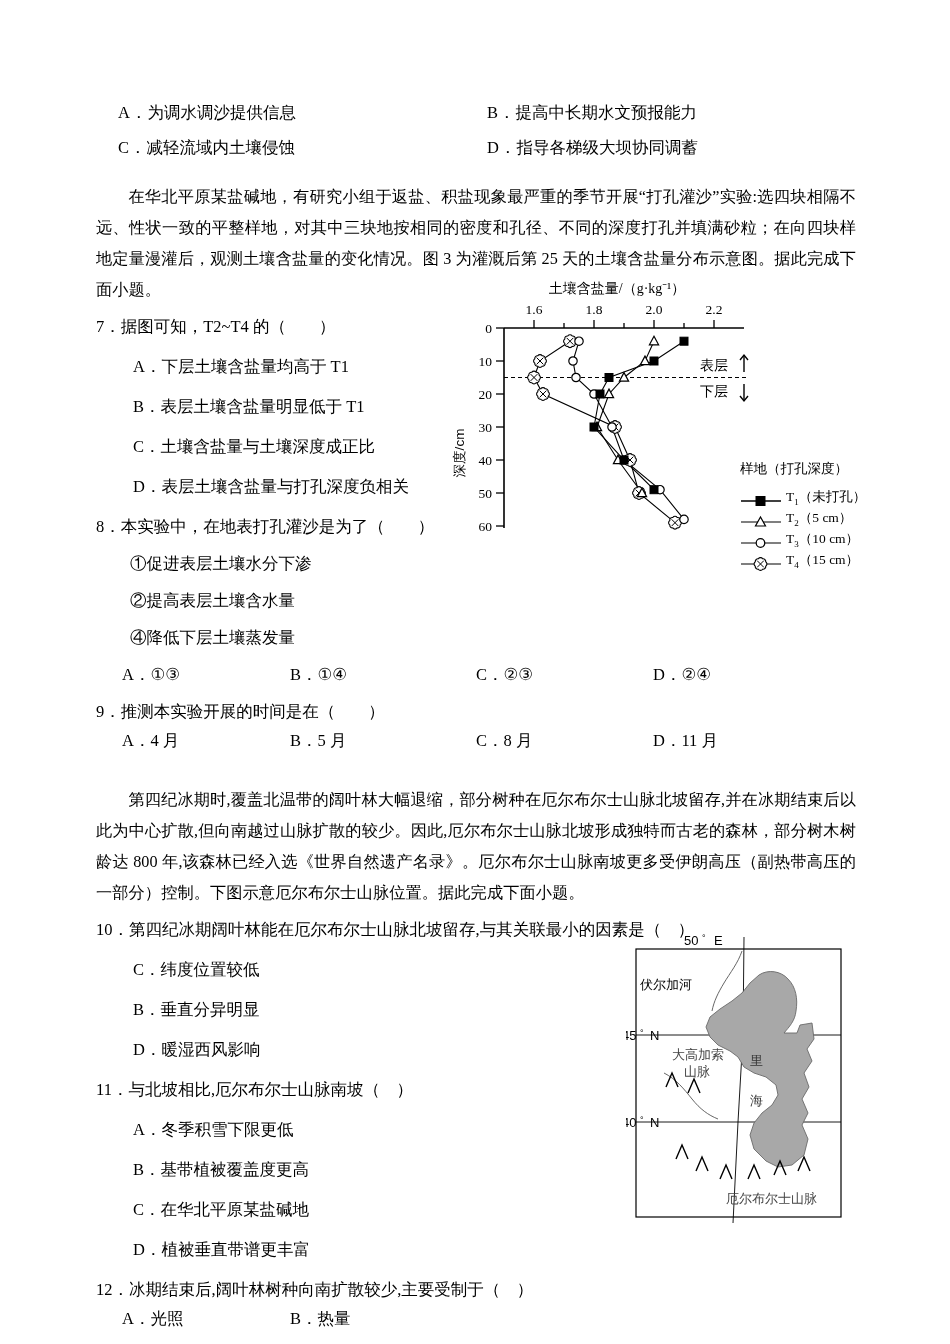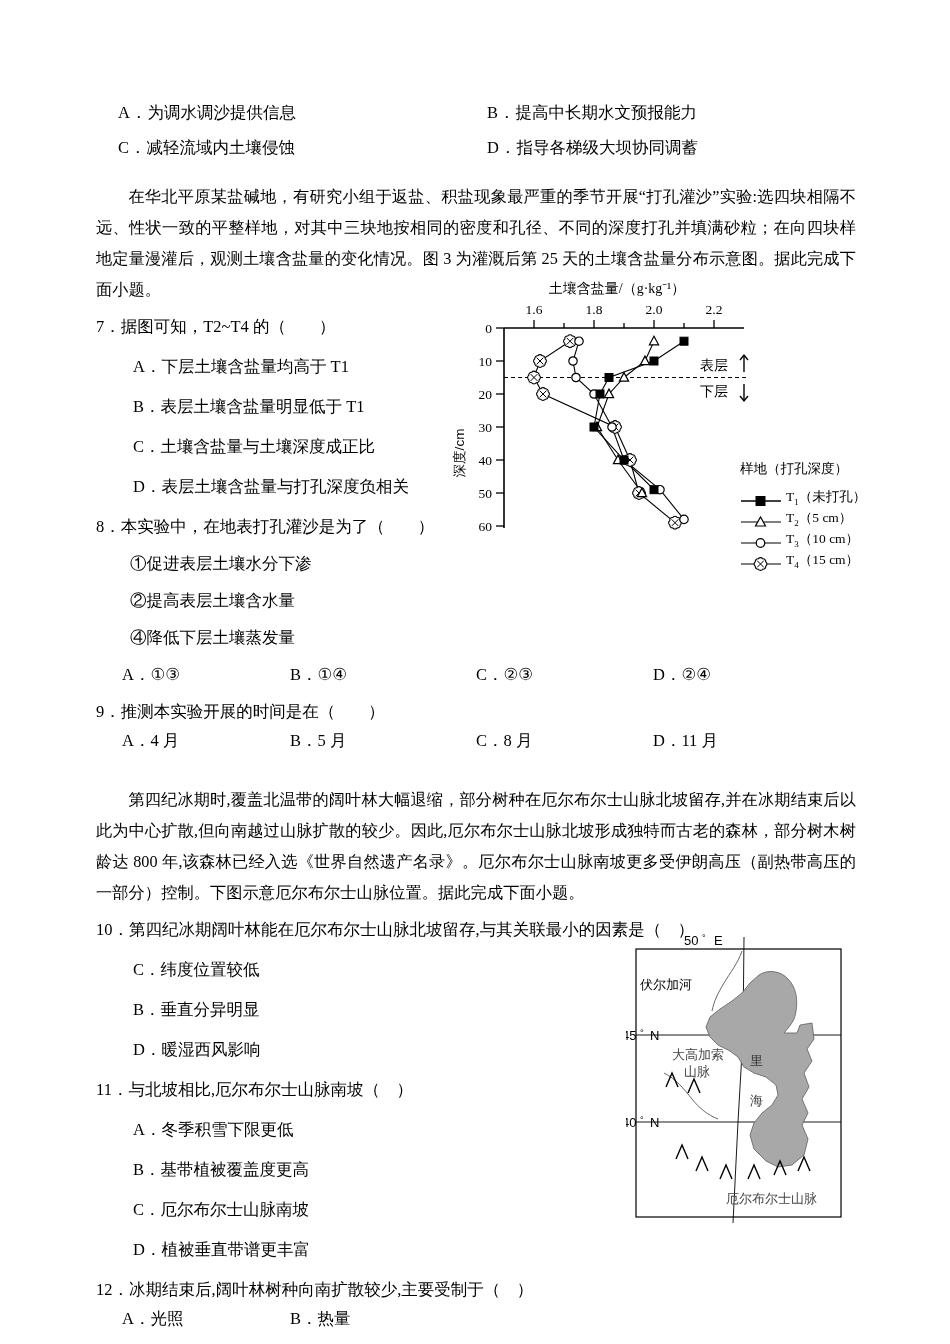--- a/index.html
+++ b/index.html
@@ -476,21 +476,21 @@
     </p>
 
     <p class="q-line">11．与北坡相比,厄尔布尔士山脉南坡（　）</p>
     <p class="sub-opt">
       <span class="lab">A．</span><span>冬季积雪下限更低</span>
     </p>
     <p class="sub-opt">
       <span class="lab">B．</span><span>基带植被覆盖度更高</span>
     </p>
     <p class="sub-opt">
-      <span class="lab">C．</span><span>厄尔布尔士山脉南坡</span>
+      <span class="lab">C．</span><span>在华北平原某盐碱地</span>
     </p>
     <p class="sub-opt">
       <span class="lab">D．</span><span>植被垂直带谱更丰富</span>
     </p>
 
     <p class="q-line">12．冰期结束后,阔叶林树种向南扩散较少,主要受制于（　）</p>
     <div style="display:flex; font-size:16.5px; line-height:29px; padding-left:26px;">
       <div style="width:168px">
         <span style="display:inline-block;min-width:26px">A．</span><span>光照</span>
       </div>

